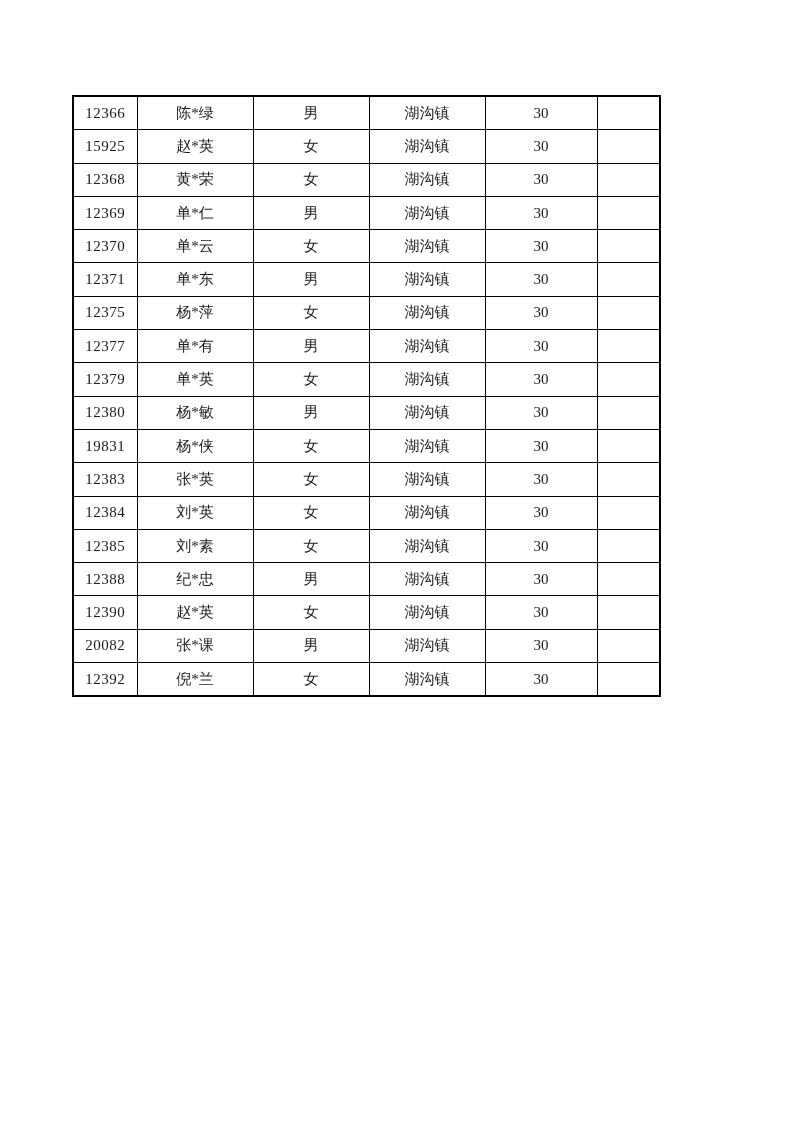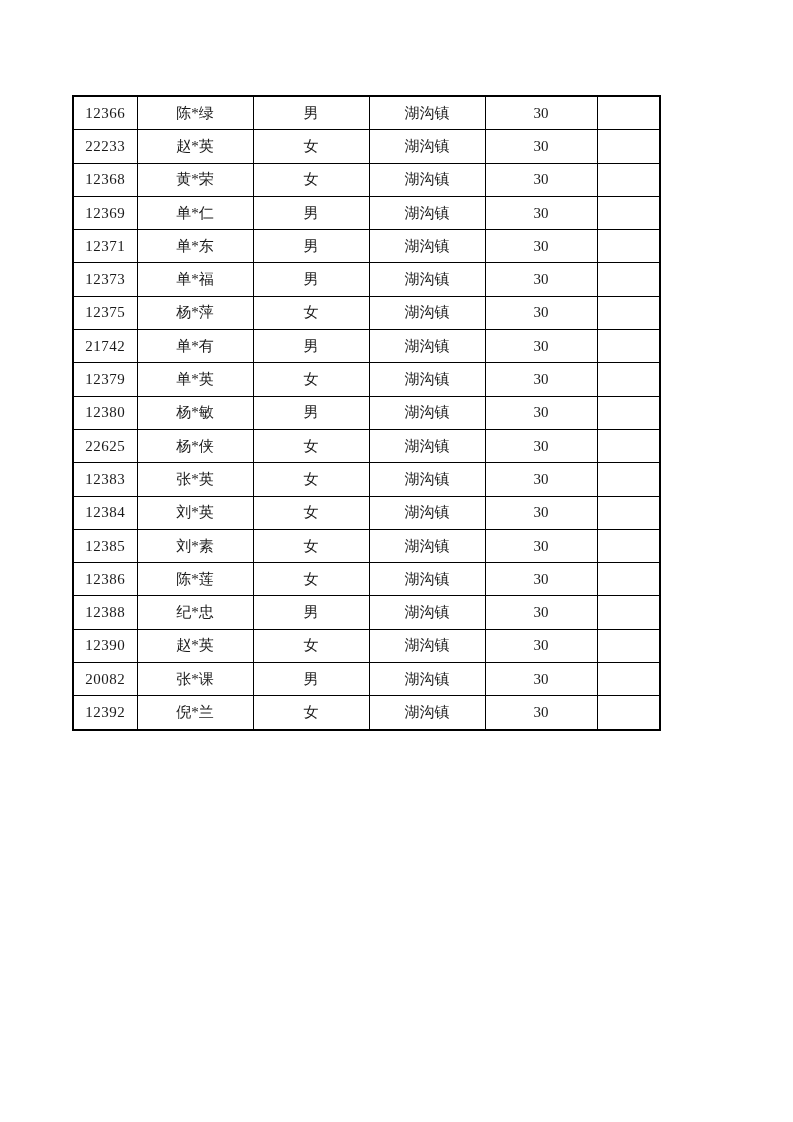--- a/index.html
+++ b/index.html
@@ -69,21 +69,21 @@
         <tr>
           <td class="c-id">12366</td>
           <td class="c-name">陈*绿</td>
           <td class="c-gender">男</td>
           <td class="c-town">湖沟镇</td>
           <td class="c-amount">30</td>
           <td class="c-blank"></td>
         </tr>
 
         <tr>
-          <td class="c-id">22233</td>
+          <td class="c-id">15925</td>
           <td class="c-name">赵*英</td>
           <td class="c-gender">女</td>
           <td class="c-town">湖沟镇</td>
           <td class="c-amount">30</td>
           <td class="c-blank"></td>
         </tr>
 
         <tr>
           <td class="c-id">12368</td>
           <td class="c-name">黄*荣</td>
@@ -95,53 +95,53 @@
 
         <tr>
           <td class="c-id">12369</td>
           <td class="c-name">单*仁</td>
           <td class="c-gender">男</td>
           <td class="c-town">湖沟镇</td>
           <td class="c-amount">30</td>
           <td class="c-blank"></td>
         </tr>
 
+        <tr>
+          <td class="c-id">12370</td>
+          <td class="c-name">单*云</td>
+          <td class="c-gender">女</td>
+          <td class="c-town">湖沟镇</td>
+          <td class="c-amount">30</td>
+          <td class="c-blank"></td>
+        </tr>
 
         <tr>
           <td class="c-id">12371</td>
           <td class="c-name">单*东</td>
           <td class="c-gender">男</td>
           <td class="c-town">湖沟镇</td>
           <td class="c-amount">30</td>
           <td class="c-blank"></td>
         </tr>
 
 
-        <tr>
-          <td class="c-id">12373</td>
-          <td class="c-name">单*福</td>
-          <td class="c-gender">男</td>
-          <td class="c-town">湖沟镇</td>
-          <td class="c-amount">30</td>
-          <td class="c-blank"></td>
-        </tr>
 
 
         <tr>
           <td class="c-id">12375</td>
           <td class="c-name">杨*萍</td>
           <td class="c-gender">女</td>
           <td class="c-town">湖沟镇</td>
           <td class="c-amount">30</td>
           <td class="c-blank"></td>
         </tr>
 
 
         <tr>
-          <td class="c-id">21742</td>
+          <td class="c-id">12377</td>
           <td class="c-name">单*有</td>
           <td class="c-gender">男</td>
           <td class="c-town">湖沟镇</td>
           <td class="c-amount">30</td>
           <td class="c-blank"></td>
         </tr>
 
 
         <tr>
           <td class="c-id">12379</td>
@@ -156,21 +156,21 @@
           <td class="c-id">12380</td>
           <td class="c-name">杨*敏</td>
           <td class="c-gender">男</td>
           <td class="c-town">湖沟镇</td>
           <td class="c-amount">30</td>
           <td class="c-blank"></td>
         </tr>
 
 
         <tr>
-          <td class="c-id">22625</td>
+          <td class="c-id">19831</td>
           <td class="c-name">杨*侠</td>
           <td class="c-gender">女</td>
           <td class="c-town">湖沟镇</td>
           <td class="c-amount">30</td>
           <td class="c-blank"></td>
         </tr>
 
         <tr>
           <td class="c-id">12383</td>
           <td class="c-name">张*英</td>
@@ -191,28 +191,20 @@
 
         <tr>
           <td class="c-id">12385</td>
           <td class="c-name">刘*素</td>
           <td class="c-gender">女</td>
           <td class="c-town">湖沟镇</td>
           <td class="c-amount">30</td>
           <td class="c-blank"></td>
         </tr>
 
-        <tr>
-          <td class="c-id">12386</td>
-          <td class="c-name">陈*莲</td>
-          <td class="c-gender">女</td>
-          <td class="c-town">湖沟镇</td>
-          <td class="c-amount">30</td>
-          <td class="c-blank"></td>
-        </tr>
 
 
         <tr>
           <td class="c-id">12388</td>
           <td class="c-name">纪*忠</td>
           <td class="c-gender">男</td>
           <td class="c-town">湖沟镇</td>
           <td class="c-amount">30</td>
           <td class="c-blank"></td>
         </tr>

